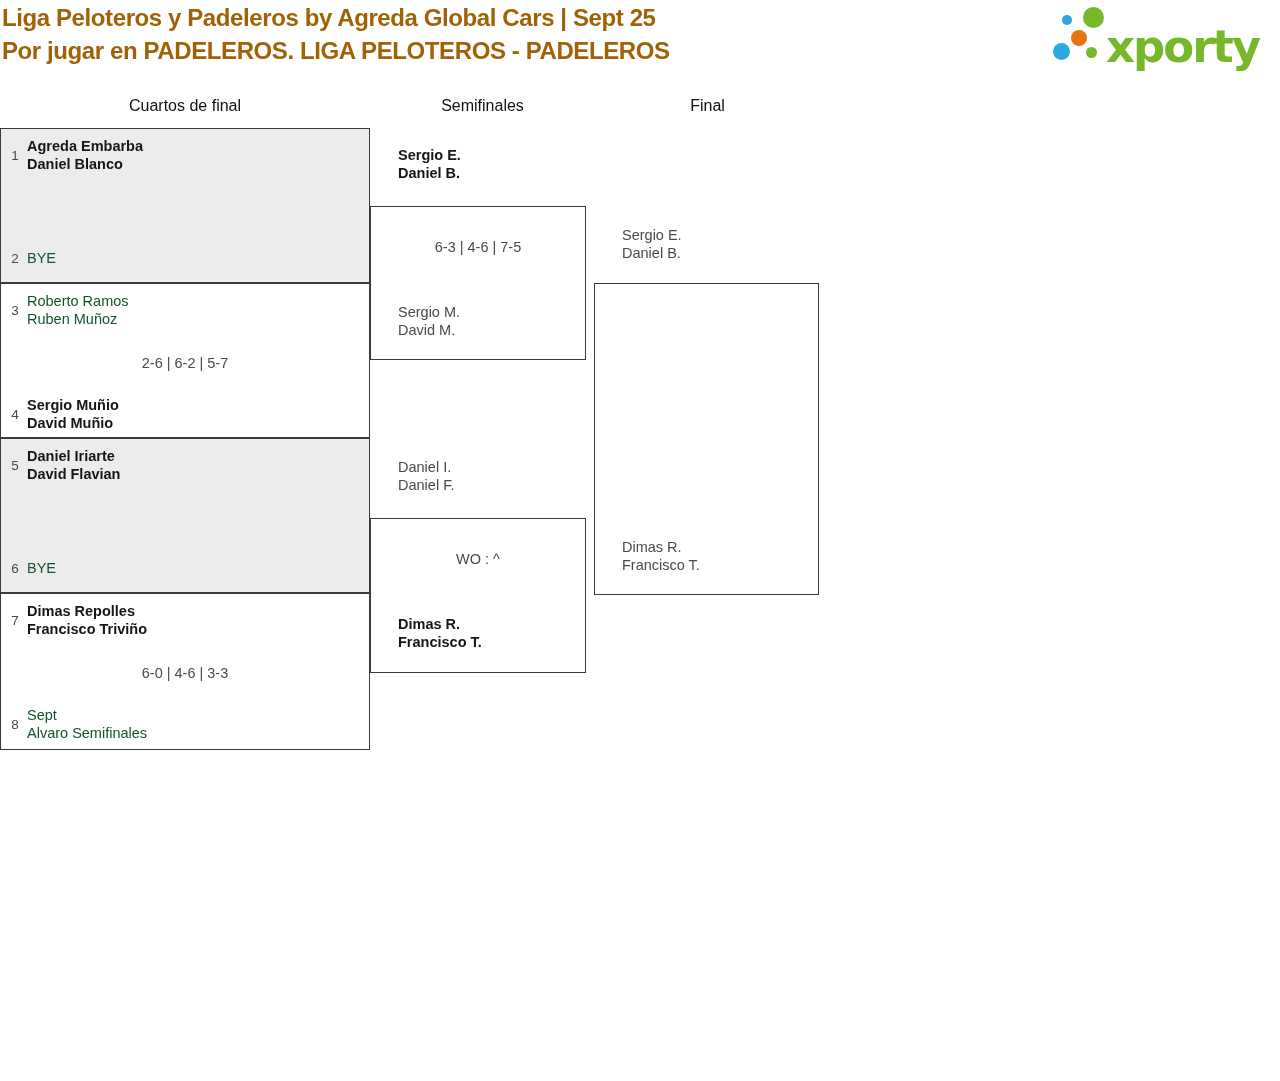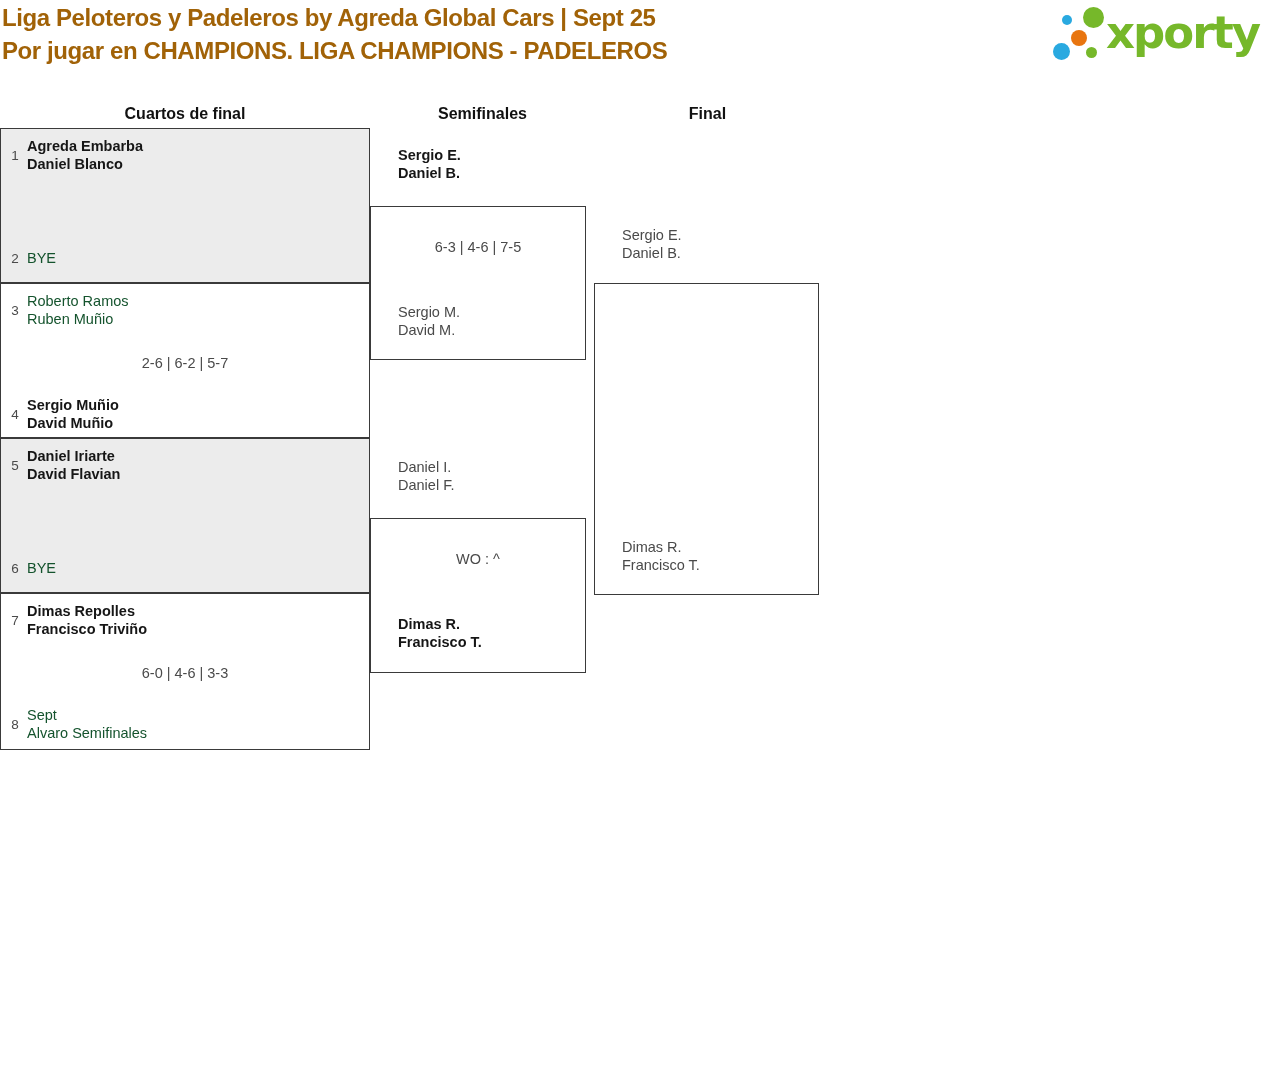--- a/index.html
+++ b/index.html
@@ -36,38 +36,37 @@
   }
   .logo .dot { position: absolute; border-radius: 50%; }
   .dot-blue-small  { left: 14px; top: 15px; width: 10px; height: 10px; background: #29a9e0; }
   .dot-green-large { left: 35px; top: 7px;  width: 21px; height: 21px; background: #76b82a; }
   .dot-orange     { left: 23px; top: 30px; width: 16px; height: 16px; background: #e8750f; }
   .dot-blue-large  { left: 5px;  top: 43px; width: 17px; height: 17px; background: #29a9e0; }
   .dot-green-small { left: 38px; top: 47px; width: 11px; height: 11px; background: #76b82a; }
   .logo-text {
     position: absolute;
     left: 58px;
-    top: 6px;
+    top: 20px;
     font-family: "DejaVu Sans", sans-serif;
     font-weight: 700;
     font-size: 45px;
     letter-spacing: -2px;
     color: #76b82a;
   }
 
   
   .col-header {
     position: absolute;
     top: 97px;
     height: 20px;
     text-align: center;
     font-size: 16px;
-    font-weight: 700;
+    font-weight: 400;
     color: #111111;
-    margin-top: 8px;
   }
   .col-header.qf    { left: 0;     width: 370px; }
   .col-header.sf    { left: 370px; width: 225px; }
   .col-header.final { left: 595px; width: 225px; }
 
   
   .match-box {
     position: absolute;
     border: 1px solid #3a3a3a;
     background: #ffffff;
@@ -143,21 +142,21 @@
   .pair.sf2-bottom { left: 378px; top: 615px; }
   .pair.final-top    { left: 602px; top: 226px; }
   .pair.final-bottom { left: 602px; top: 538px; }
 </style>
 </head>
 <body>
 
 <div class="page">
 
   <div class="title-line1">Liga Peloteros y Padeleros by Agreda Global Cars | Sept 25</div>
-  <div class="title-line2">Por jugar en CHAMPIONS. LIGA CHAMPIONS - PADELEROS</div>
+  <div class="title-line2">Por jugar en PADELEROS. LIGA PELOTEROS - PADELEROS</div>
 
   <div class="logo">
     <span class="dot dot-blue-small"></span>
     <span class="dot dot-green-large"></span>
     <span class="dot dot-orange"></span>
     <span class="dot dot-blue-large"></span>
     <span class="dot dot-green-small"></span>
     <span class="logo-text">xporty</span>
   </div>
 
@@ -179,21 +178,21 @@
         <div>BYE</div>
       </div>
     </div>
   </div>
 
   <div class="match-box qf-box qf-2">
     <div class="team-row top">
       <span class="seed">3</span>
       <div class="names">
         <div>Roberto Ramos</div>
-        <div>Ruben Muñio</div>
+        <div>Ruben Muñoz</div>
       </div>
     </div>
     <div class="score-row">2-6 | 6-2 | 5-7</div>
     <div class="team-row bottom">
       <span class="seed">4</span>
       <div class="names winner">
         <div>Sergio Muñio</div>
         <div>David Muñio</div>
       </div>
     </div>

